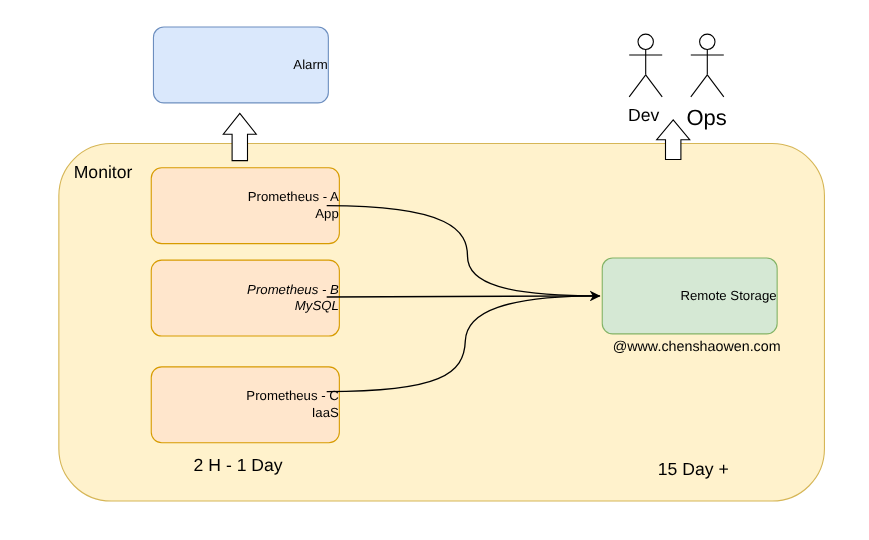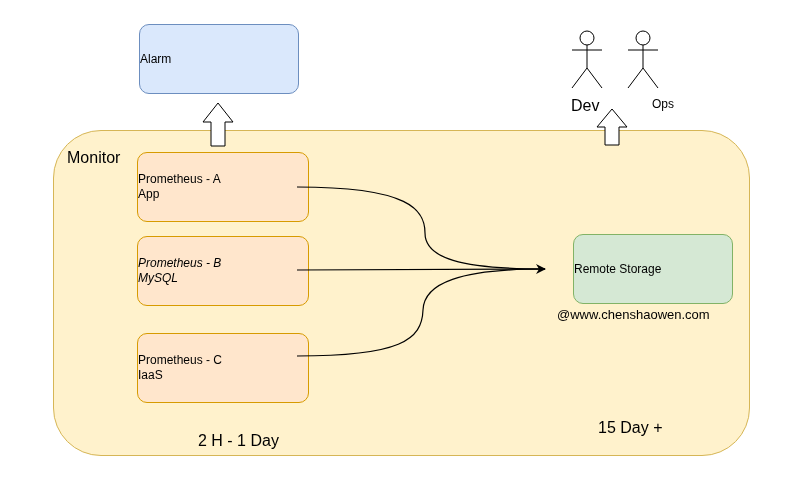--- a/index.html
+++ b/index.html
@@ -1,27 +1,27 @@
 <!DOCTYPE html>
 <html><head>
   <meta charset="utf-8">
   <style>
     html, body { margin: 0; padding: 0; background: #ffffff; }
     body { width: 790px; height: 491px; position: relative; overflow: hidden;
            font-family: "Liberation Sans", sans-serif; color: #000; }
     .box { position: absolute; box-sizing: border-box; display: flex; flex-direction: column;
-           align-items: flex-start; justify-content: center; text-align: center; font-size: 12px; line-height: 15px; }
+           align-items: flex-end; justify-content: center; text-align: center; font-size: 12px; line-height: 15px; }
     .monitor { left: 53px; top: 130px; width: 697px; height: 326px; background: #fff2cc;
                border: 1px solid #d6b656; border-radius: 48px; }
     .alarm { left: 139px; top: 24px; width: 160px; height: 70px; background: #dae8fc;
              border: 1px solid #6c8ebf; border-radius: 10px; }
     .prom { left: 137px; width: 172px; height: 70px; background: #ffe6cc;
             border: 1px solid #d79b00; border-radius: 10px; }
     .storage { left: 547px; top: 234px; width: 160px; height: 70px; background: #d5e8d4;
-               border: 1px solid #82b366; border-radius: 10px; margin-left: 26px; }
+               border: 1px solid #82b366; border-radius: 10px; }
     .label { position: absolute; white-space: nowrap; }
     svg.overlay { position: absolute; left: 0; top: 0; }
   </style>
 </head>
 <body>
 
 <div class="box monitor"></div>
 <div class="label" style="left:67px; top:149px; font-size:16px;">Monitor</div>
 
 <div class="box alarm">
@@ -39,25 +39,25 @@
 <div class="box prom" style="top:321px;margin-top:12px;">
   <span>Prometheus - C</span>
   <span>IaaS</span>
 </div>
 
 <div class="box storage">
   <span>Remote Storage</span>
 </div>
 <div class="label" style="left:557px; top:307px; font-size:13px;">@www.chenshaowen.com</div>
 
-<div class="label" style="left:176px; top:432px; font-size:16px;margin-left:22px;">2 H - 1 Day</div>
+<div class="label" style="left:176px; top:415px; font-size:16px;">2 H - 1 Day</div>
 <div class="label" style="left:598px; top:419px; font-size:16px;">15 Day +</div>
 
 <div class="label" style="left:571px; top:97px; font-size:16px;">Dev</div>
-<div class="label" style="left:652px; top:97px; font-size:12px;">Ops</div>
+<div class="label" style="left:624px; top:97px; font-size:20px;">Ops</div>
 
 <svg class="overlay" width="790" height="491" viewBox="0 0 790 491">
   <defs>
     <marker id="arrowhead" markerWidth="10" markerHeight="10" refX="9" refY="5" orient="auto" markerUnits="userSpaceOnUse">
       <path d="M0,0 L10,5 L0,10 L3,5 Z" fill="#000"></path>
     </marker>
   </defs>
 
   <path d="M297,187 C410,187 425,210 425,233 C425,258 460,269 545,269" fill="none" stroke="#000" stroke-width="1.2"></path>
   <path d="M297,270 L545,269" fill="none" stroke="#000" stroke-width="1.2" marker-end="url(#arrowhead)"></path>

